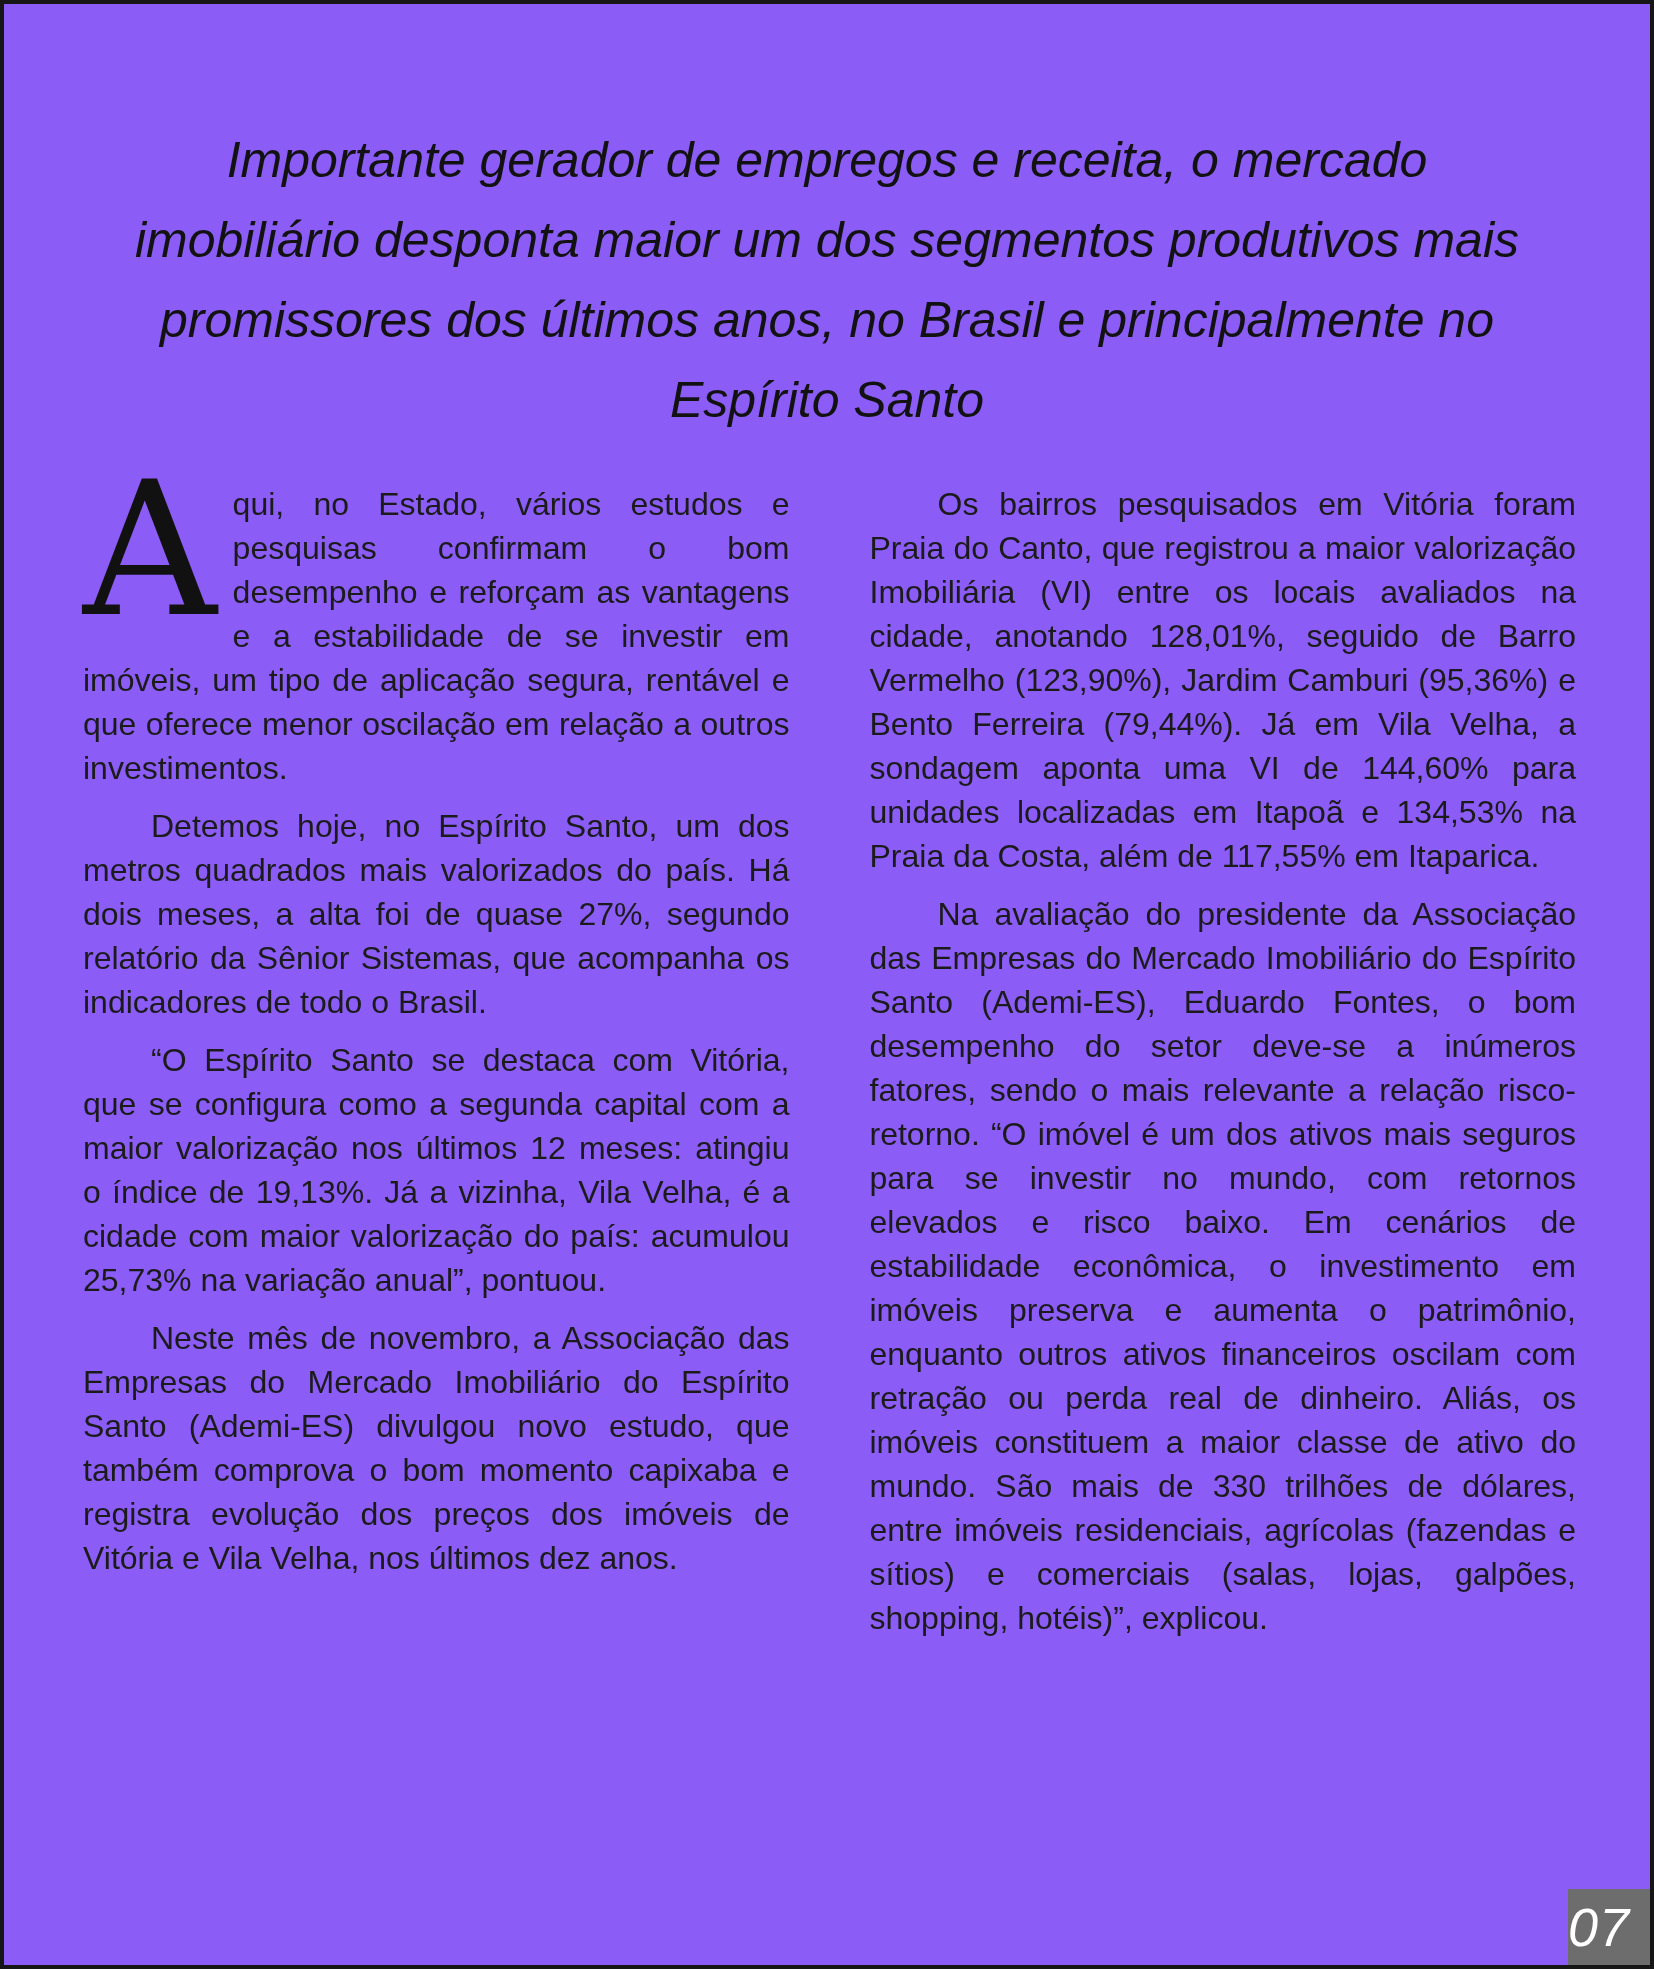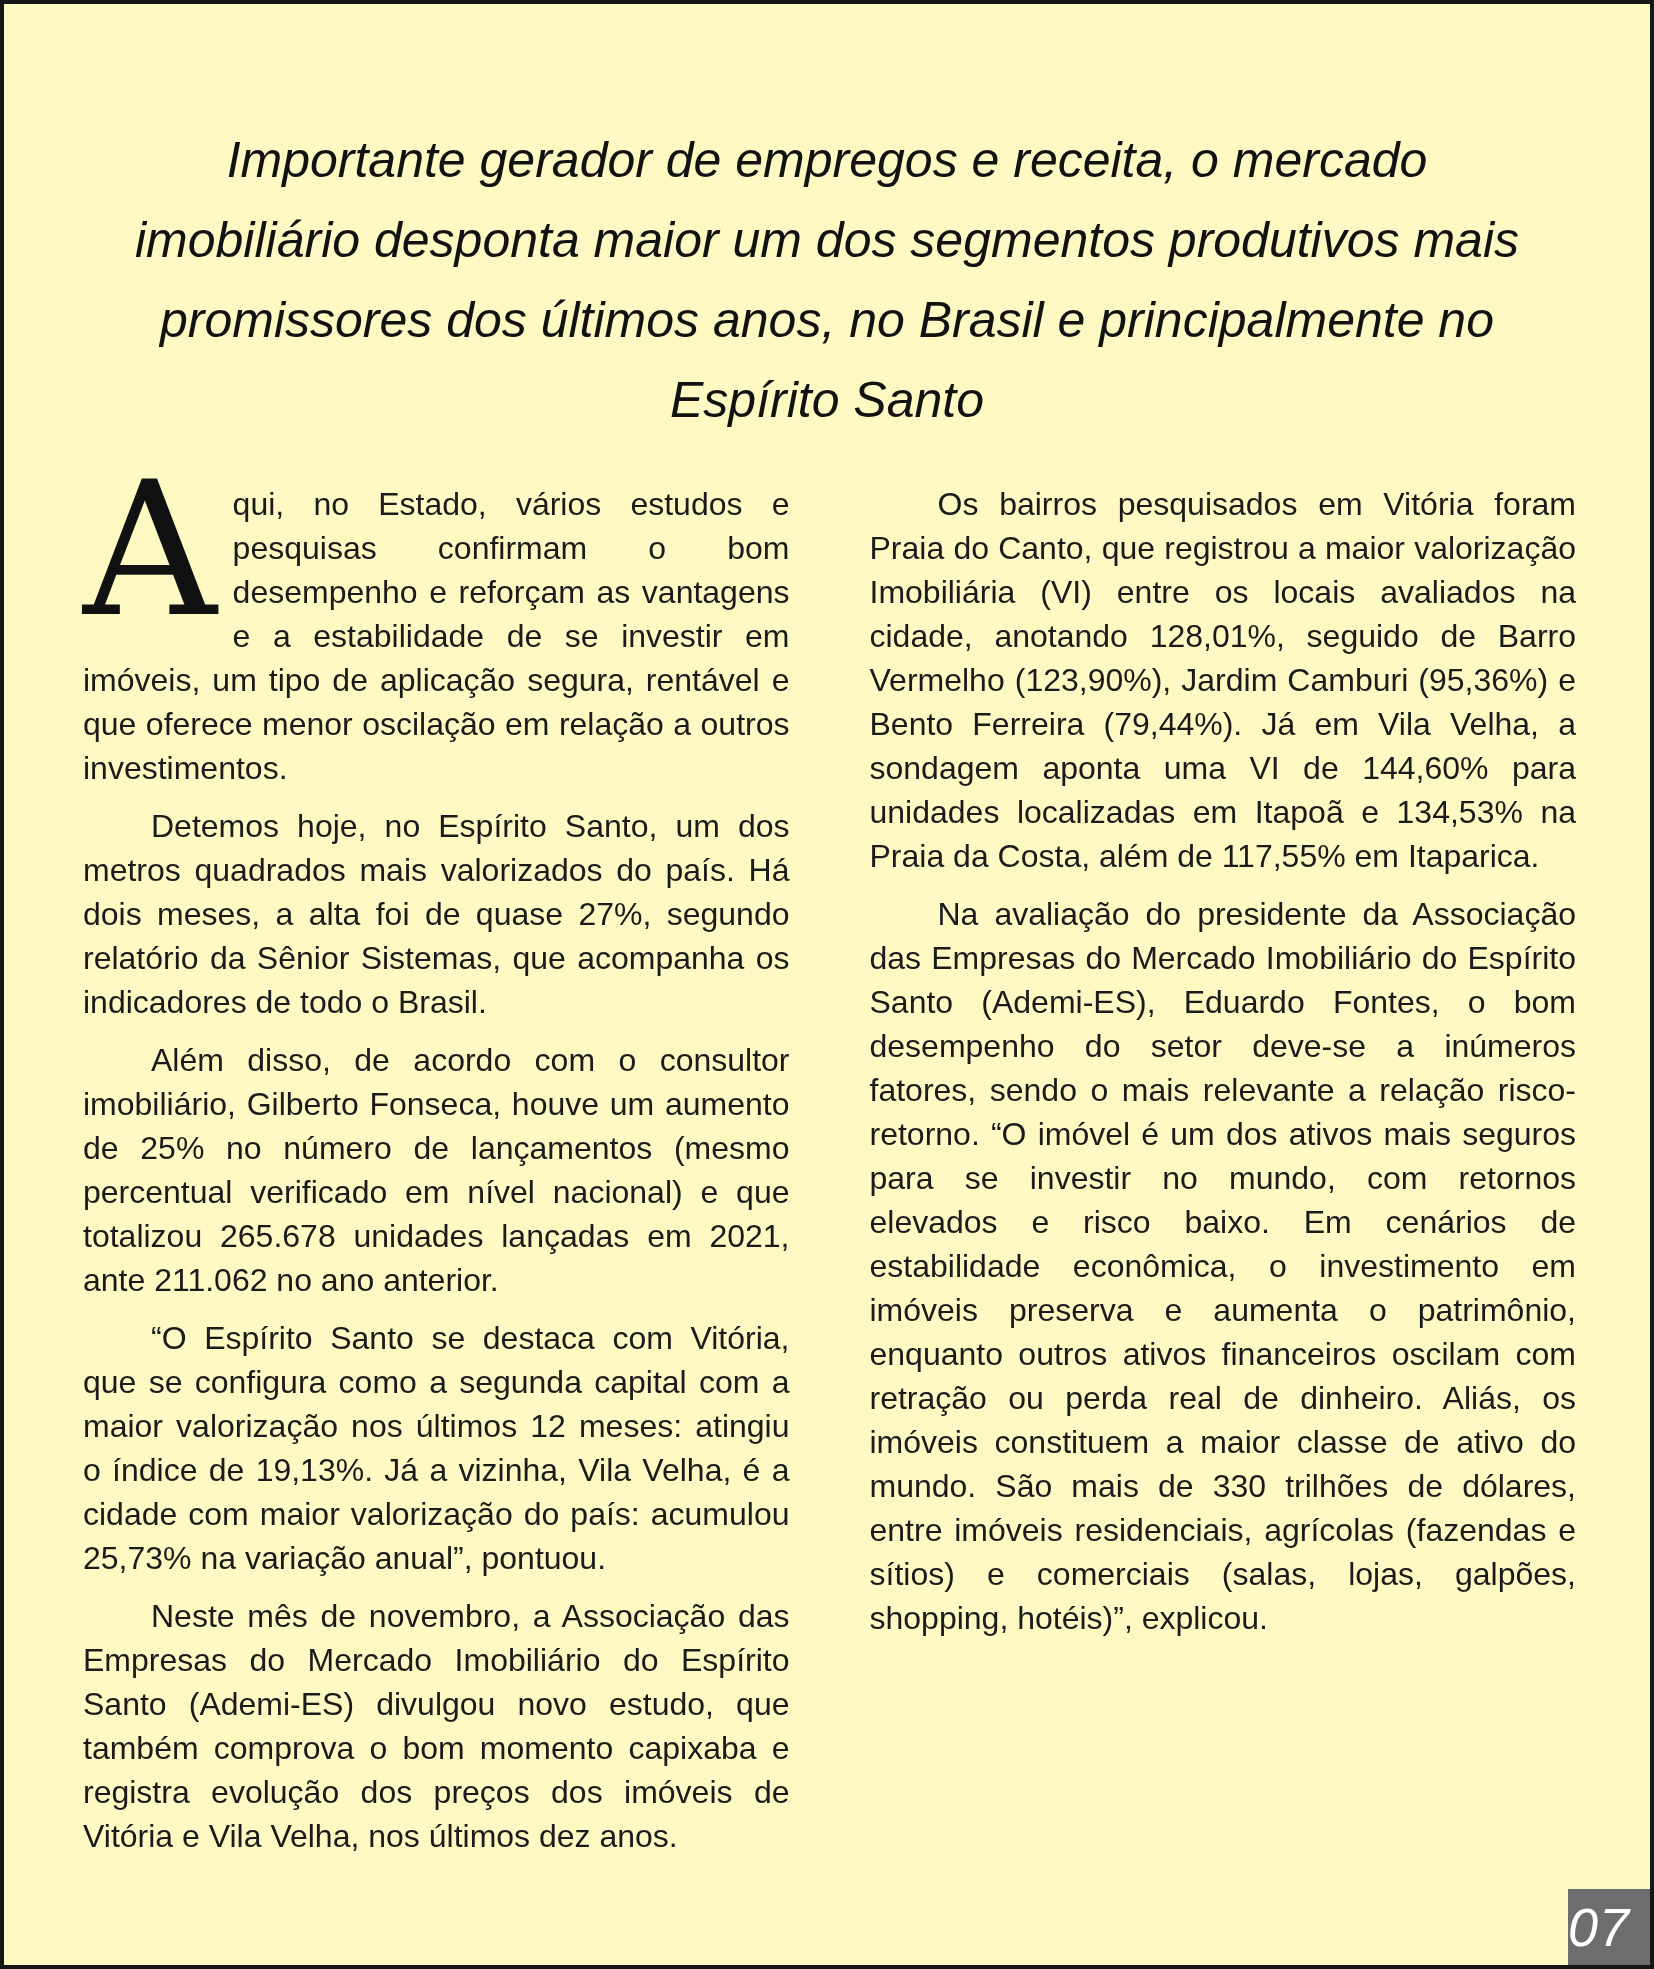--- a/index.html
+++ b/index.html
@@ -1,18 +1,18 @@
 <!DOCTYPE html>
 <html><head>
 <meta charset="utf-8">
 <style>
   html,body{margin:0;padding:0;background:#e8e8e8;}
   .page{
     width:1654px;height:1969px;box-sizing:border-box;
-    background:#fef9c3;border:4px solid #161616;
+    background:#8b5cf6;border:4px solid #161616;
     position:relative;overflow:hidden;
     font-family:"Liberation Sans",sans-serif;color:#1b1b1b;
   }
   .headline{
     margin:116px 40px 0;
     text-align:center;font-style:italic;
     font-size:50px;line-height:80px;color:#121212;
     font-weight:400;
   }
   .headline-line{white-space:nowrap;}
@@ -54,21 +54,20 @@
     <div class="headline-line">imobiliário desponta maior um dos segmentos produtivos mais</div>
     <div class="headline-line">promissores dos últimos anos, no Brasil e principalmente no</div>
     <div class="headline-line">Espírito Santo</div>
   </div>
 
   <div class="columns">
 
     <div class="col">
       <p class="opening"><span class="dropcap">A</span><span>qui, no Estado, vários estudos e pesquisas confirmam o bom desempenho e reforçam as vantagens e a estabilidade de se investir em imóveis, um tipo de aplicação segura, rentável e que oferece menor oscilação em relação a outros investimentos.</span></p>
       <p>Detemos hoje, no Espírito Santo, um dos metros quadrados mais valorizados do país. Há dois meses, a alta foi de quase 27%, segundo relatório da Sênior Sistemas, que acompanha os indicadores de todo o Brasil.</p>
-      <p>Além disso, de acordo com o consultor imobiliário, Gilberto Fonseca, houve um aumento de 25% no número de lançamentos (mesmo percentual verificado em nível nacional) e que totalizou 265.678 unidades lançadas em 2021, ante 211.062 no ano anterior.</p>
       <p>“O Espírito Santo se destaca com Vitória, que se configura como a segunda capital com a maior valorização nos últimos 12 meses: atingiu o índice de 19,13%. Já a vizinha, Vila Velha, é a cidade com maior valorização do país: acumulou 25,73% na variação anual”, pontuou.</p>
       <p>Neste mês de novembro, a Associação das Empresas do Mercado Imobiliário do Espírito Santo (Ademi-ES) divulgou novo estudo, que também comprova o bom momento capixaba e registra evolução dos preços dos imóveis de Vitória e Vila Velha, nos últimos dez anos.</p>
     </div>
 
     <div class="col">
       <p>Os bairros pesquisados em Vitória foram Praia do Canto, que registrou a maior valorização Imobiliária (VI) entre os locais avaliados na cidade, anotando 128,01%, seguido de Barro Vermelho (123,90%), Jardim Camburi (95,36%) e Bento Ferreira (79,44%). Já em Vila Velha, a sondagem aponta uma VI de 144,60% para unidades localizadas em Itapoã e 134,53% na Praia da Costa, além de 117,55% em Itaparica.</p>
       <p>Na avaliação do presidente da Associação das Empresas do Mercado Imobiliário do Espírito Santo (Ademi-ES), Eduardo Fontes, o bom desempenho do setor deve-se a inúmeros fatores, sendo o mais relevante a relação risco-retorno. “O imóvel é um dos ativos mais seguros para se investir no mundo, com retornos elevados e risco baixo. Em cenários de estabilidade econômica, o investimento em imóveis preserva e aumenta o patrimônio, enquanto outros ativos financeiros oscilam com retração ou perda real de dinheiro. Aliás, os imóveis constituem a maior classe de ativo do mundo. São mais de 330 trilhões de dólares, entre imóveis residenciais, agrícolas (fazendas e sítios) e comerciais (salas, lojas, galpões, shopping, hotéis)”, explicou.</p>
     </div>
 
   </div>

